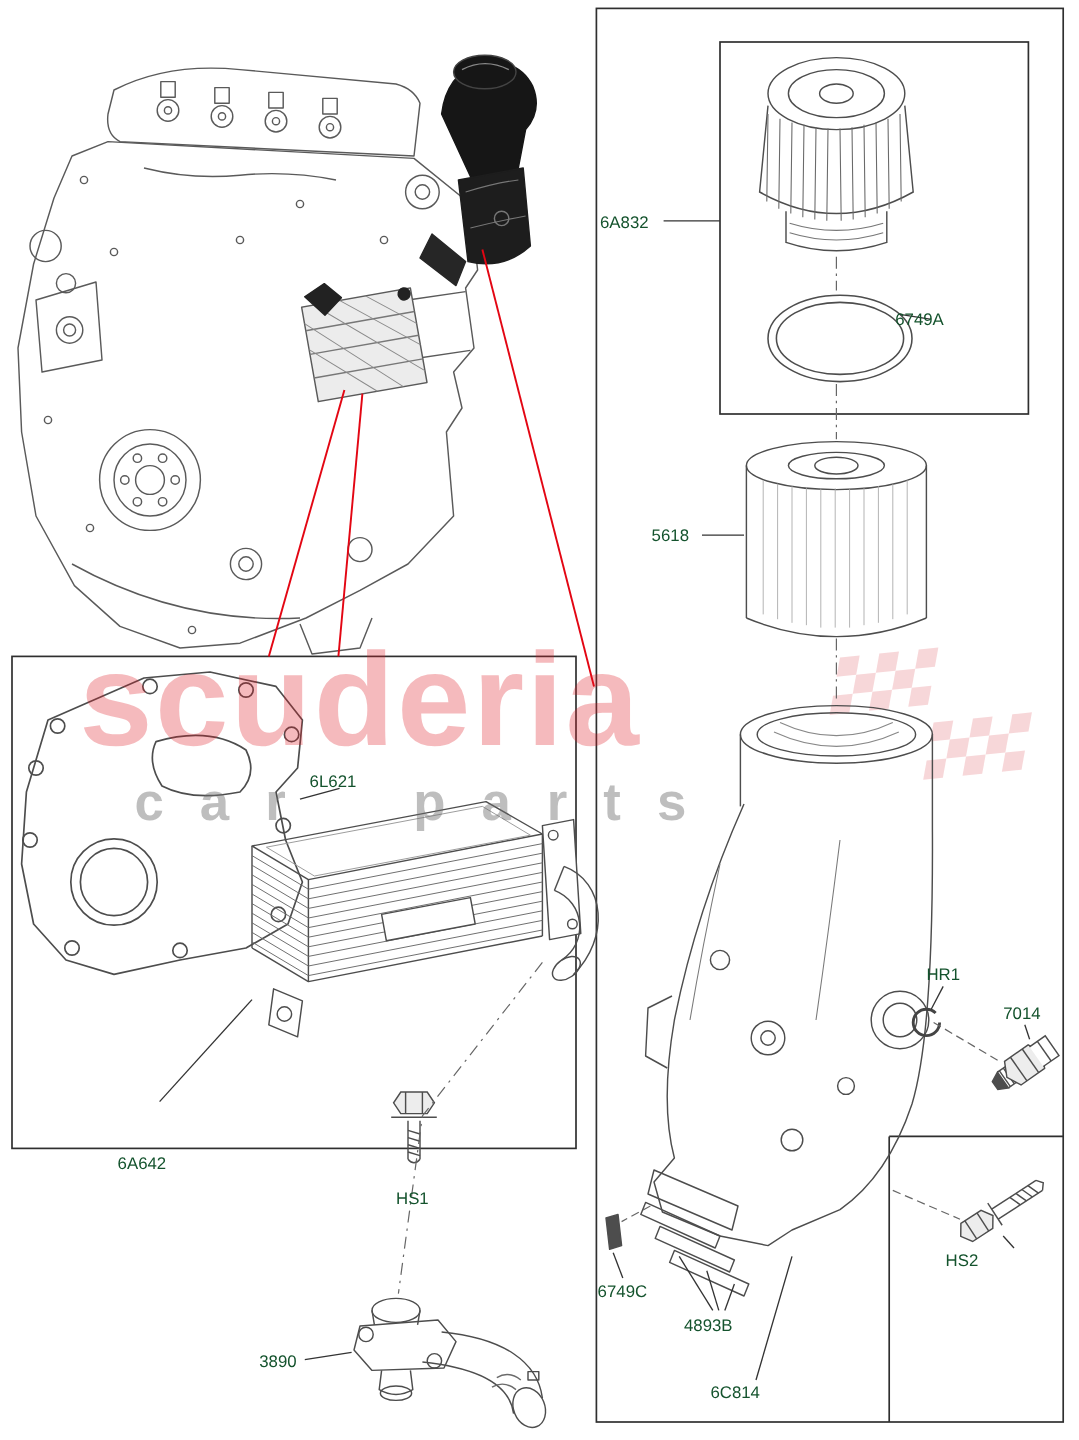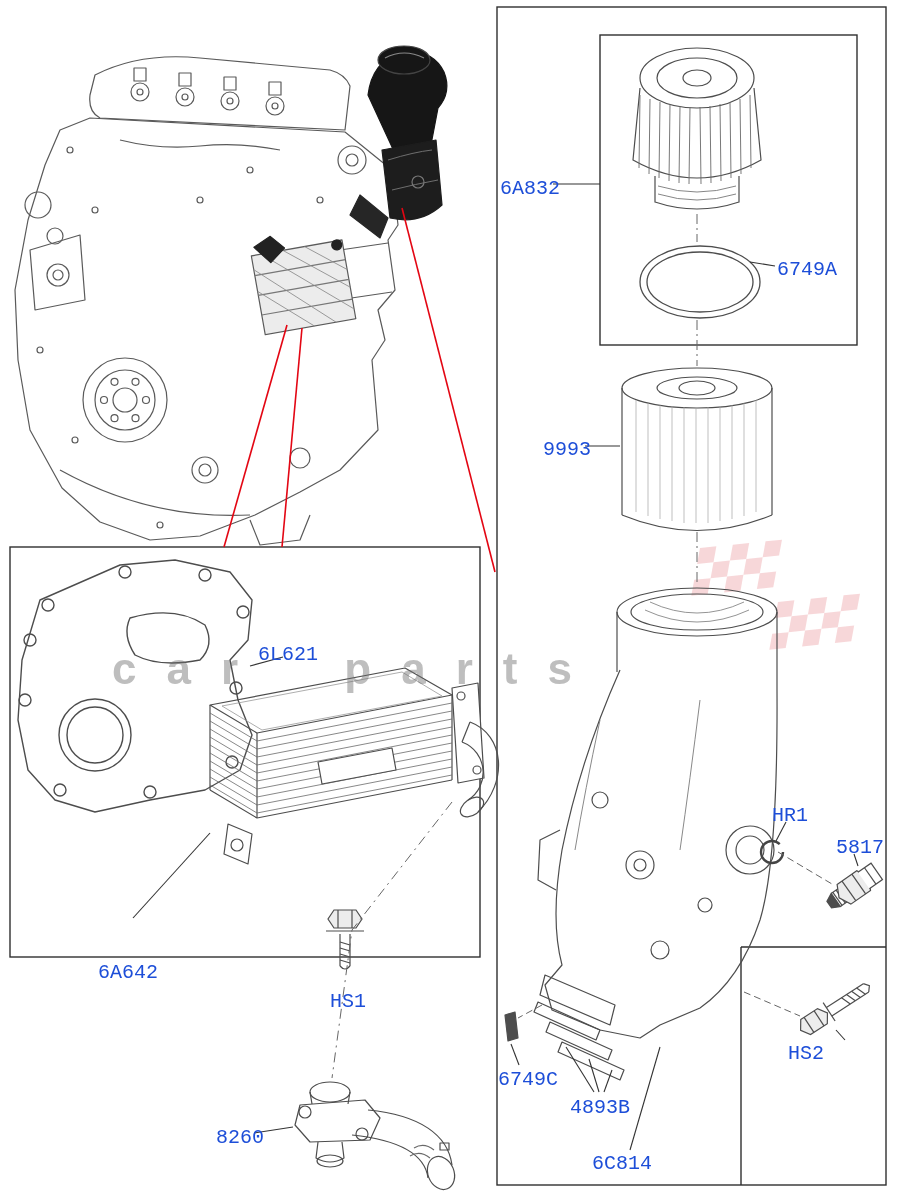--- a/index.html
+++ b/index.html
@@ -19,21 +19,21 @@
   }
   .watermark-tagline{
     position:absolute;left:112px;top:634px;z-index:2;
     font-size:44px;font-weight:bold;
     letter-spacing:30px;word-spacing:34px;
     color:rgba(110,110,110,0.45);
     pointer-events:none;white-space:nowrap;margin-top:10px;
   }
   .part-label{
     position:absolute;z-index:3;
-    font-size:20px;color:#1d4ed8;white-space:nowrap;font-family:Liberation Mono, monospace;
+    font-size:14px;color:#14532d;white-space:nowrap;
   }
 </style>
 </head>
 <body>
 
 <div class="canvas">
 
   <svg class="diagram-svg" width="899" height="1200" viewBox="0 0 899 1200">
 
     <g fill="none" stroke="#2f2f2f" stroke-width="1.4">
@@ -311,29 +311,30 @@
     </g>
 
     <g stroke="#666" stroke-width="1" fill="none" stroke-dasharray="7 4">
       <line x1="778" y1="852" x2="832" y2="884"></line>
       <line x1="744" y1="992" x2="800" y2="1016"></line>
       <line x1="542" y1="1005" x2="518" y2="1018"></line>
       <path d="M452,802 L352,930 L332,1078" stroke-dasharray="10 5 2 5"></path>
     </g>
   </svg>
 
+  <div class="watermark-brand">scuderia</div>
   <div class="watermark-tagline">car parts</div>
 
   <div class="part-label" style="left:500px;top:177px">6A832</div>
-  <div class="part-label" style="left:777px;top:258px">6749A</div>
-  <div class="part-label" style="left:543px;top:438px">9993</div>
+  <div class="part-label" style="left:746px;top:258px">6749A</div>
+  <div class="part-label" style="left:543px;top:438px">5618</div>
   <div class="part-label" style="left:258px;top:643px">6L621</div>
   <div class="part-label" style="left:98px;top:961px">6A642</div>
   <div class="part-label" style="left:330px;top:990px">HS1</div>
-  <div class="part-label" style="left:216px;top:1126px">8260</div>
+  <div class="part-label" style="left:216px;top:1126px">3890</div>
   <div class="part-label" style="left:498px;top:1068px">6749C</div>
   <div class="part-label" style="left:570px;top:1096px">4893B</div>
   <div class="part-label" style="left:592px;top:1152px">6C814</div>
   <div class="part-label" style="left:772px;top:804px">HR1</div>
-  <div class="part-label" style="left:836px;top:836px">5817</div>
+  <div class="part-label" style="left:836px;top:836px">7014</div>
   <div class="part-label" style="left:788px;top:1042px">HS2</div>
 
 </div>
 
 </body></html>

